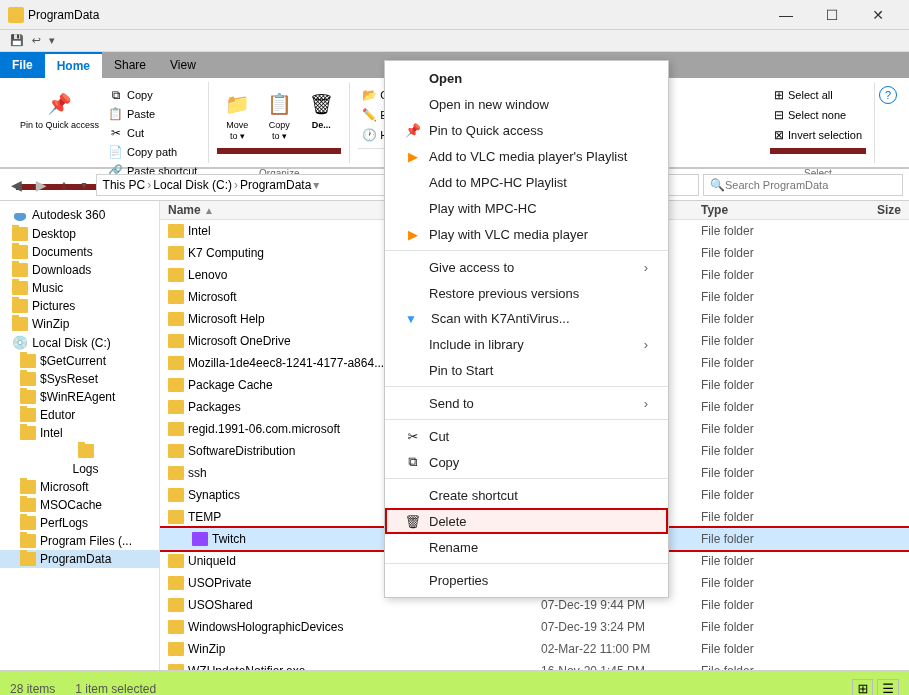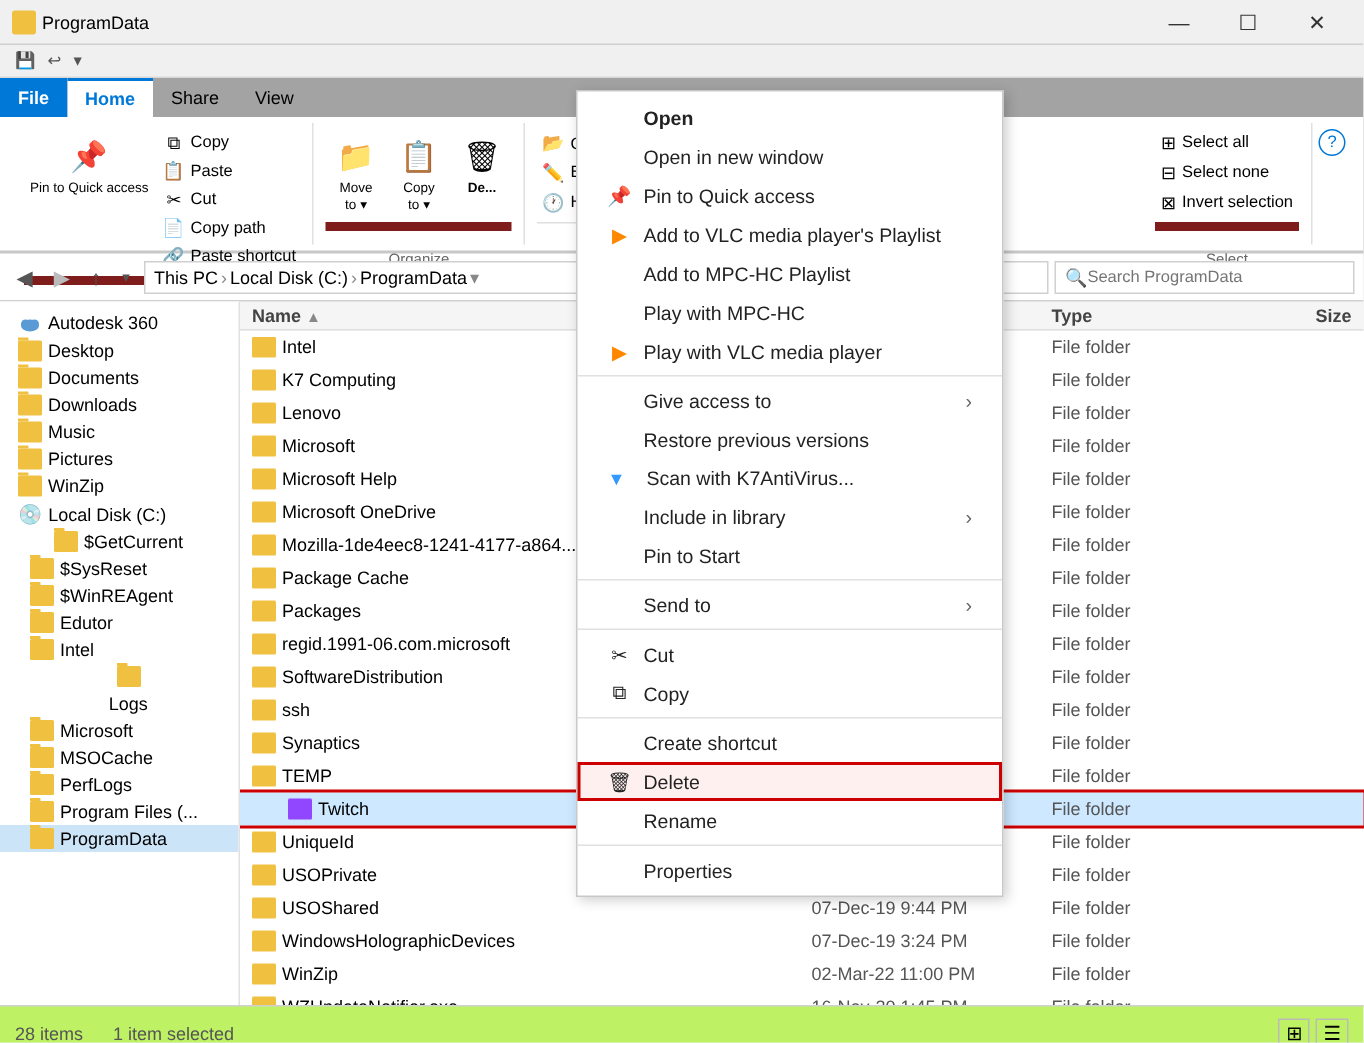--- a/index.html
+++ b/index.html
@@ -270,21 +270,21 @@
       <span>Pictures</span>
     </div>
     <div class="sidebar-item">
       <div class="folder-icon-sm"></div>
       <span>WinZip</span>
     </div>
     <div class="sidebar-item">
       <span style="font-size:13px;">💿</span>
       <span>Local Disk (C:)</span>
     </div>
-    <div class="sidebar-item" style="padding-left:36px;">
+    <div class="sidebar-item" style="padding-left:20px;">
       <div class="folder-icon-sm"></div>
       <span>$GetCurrent</span>
     </div>
     <div class="sidebar-item" style="padding-left:20px;">
       <div class="folder-icon-sm"></div>
       <span>$SysReset</span>
     </div>
     <div class="sidebar-item" style="padding-left:20px;">
       <div class="folder-icon-sm"></div>
       <span>$WinREAgent</span>

